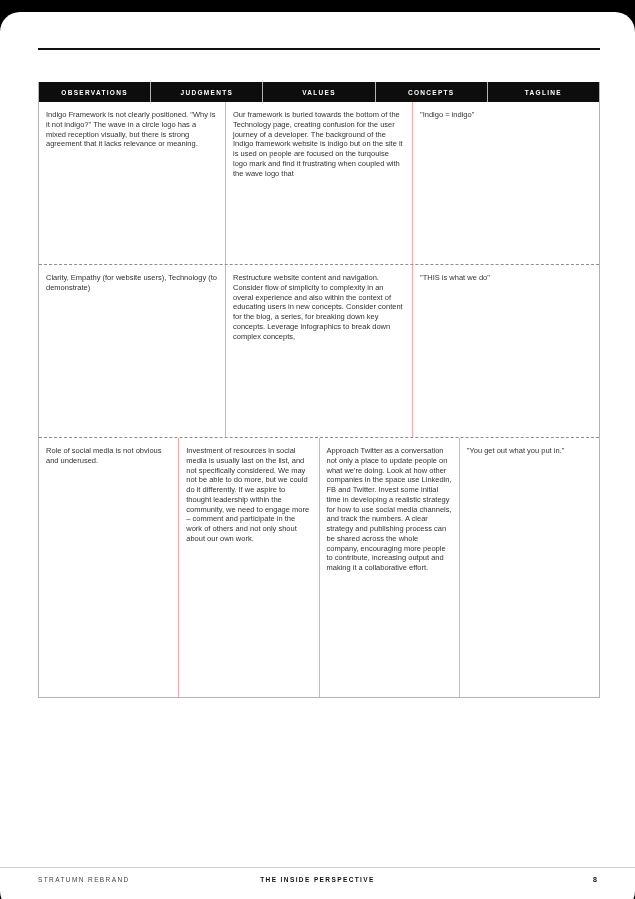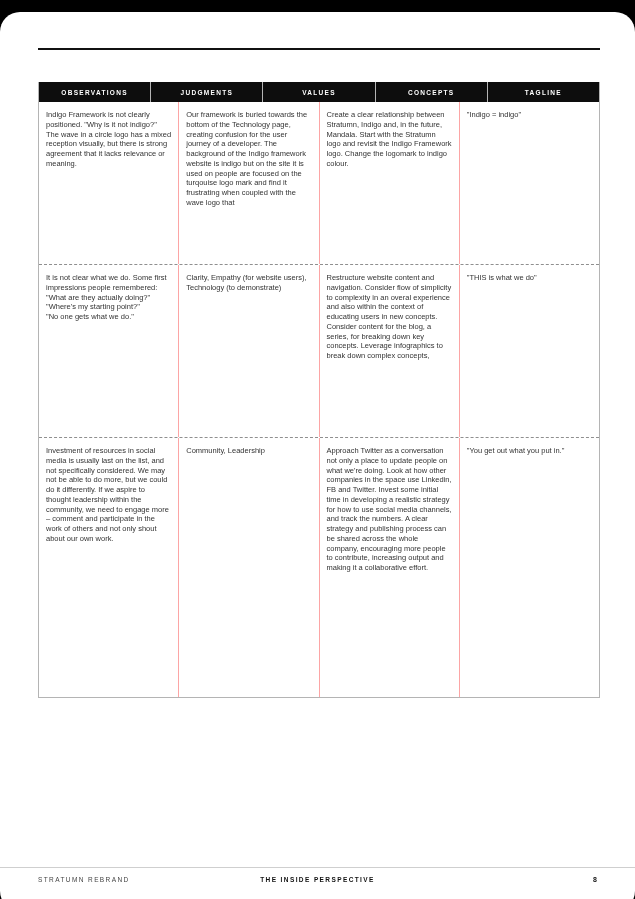--- a/index.html
+++ b/index.html
@@ -122,37 +122,32 @@
       <div class="th">OBSERVATIONS</div>
       <div class="th">JUDGMENTS</div>
       <div class="th">VALUES</div>
       <div class="th">CONCEPTS</div>
       <div class="th">TAGLINE</div>
     </div>
 
     <div class="trow r0">
       <div class="td">Indigo Framework is not clearly positioned. "Why is it not indigo?" The wave in a circle logo has a mixed reception visually, but there is strong agreement that it lacks relevance or meaning.</div>
       <div class="td">Our framework is buried towards the bottom of the Technology page, creating confusion for the user journey of a developer. The background of the Indigo framework website is indigo but on the site it is used on people are focused on the turqouise logo mark and find it frustrating when coupled with the wave logo that</div>
-      <div class="td">Create a clear relationship between Stratumn, Indigo and, in the future, Mandala. Start with the Stratumn logo and revisit the Indigo Framework logo. Change the logomark to indigo colour.</div>
       <div class="td">"Indigo = indigo"</div>
     </div>
 
     <div class="trow r1">
-      <div class="td">It is not clear what we do. Some first impressions people remembered:
-"What are they actually doing?"
-"Where's my starting point?"
-"No one gets what we do."</div>
       <div class="td">Clarity, Empathy (for website users), Technology (to demonstrate)</div>
       <div class="td">Restructure website content and navigation. Consider flow of simplicity to complexity in an overal experience and also within the context of educating users in new concepts. Consider content for the blog, a series, for breaking down key concepts. Leverage infographics to break down complex concepts,</div>
       <div class="td">"THIS is what we do"</div>
     </div>
 
     <div class="trow r2">
+      <div class="td">Role of social media is not obvious and underused.</div>
       <div class="td">Investment of resources in social media is usually last on the list, and not specifically considered. We may not be able to do more, but we could do it differently. If we aspire to thought leadership within the community, we need to engage more – comment and participate in the work of others and not only shout about our own work.</div>
-      <div class="td">Community, Leadership</div>
       <div class="td">Approach Twitter as a conversation not only a place to update people on what we're doing. Look at how other companies in the space use Linkedin, FB and Twitter. Invest some initial time in developing a realistic strategy for how to use social media channels, and track the numbers. A clear strategy and publishing process can be shared across the whole company, encouraging more people to contribute, increasing output and making it a collaborative effort.</div>
       <div class="td">"You get out what you put in."</div>
     </div>
 
   </div>
 
   <div class="footer-rule"></div>
 
   <div class="footer">
     <span class="footer-left">STRATUMN REBRAND</span>

